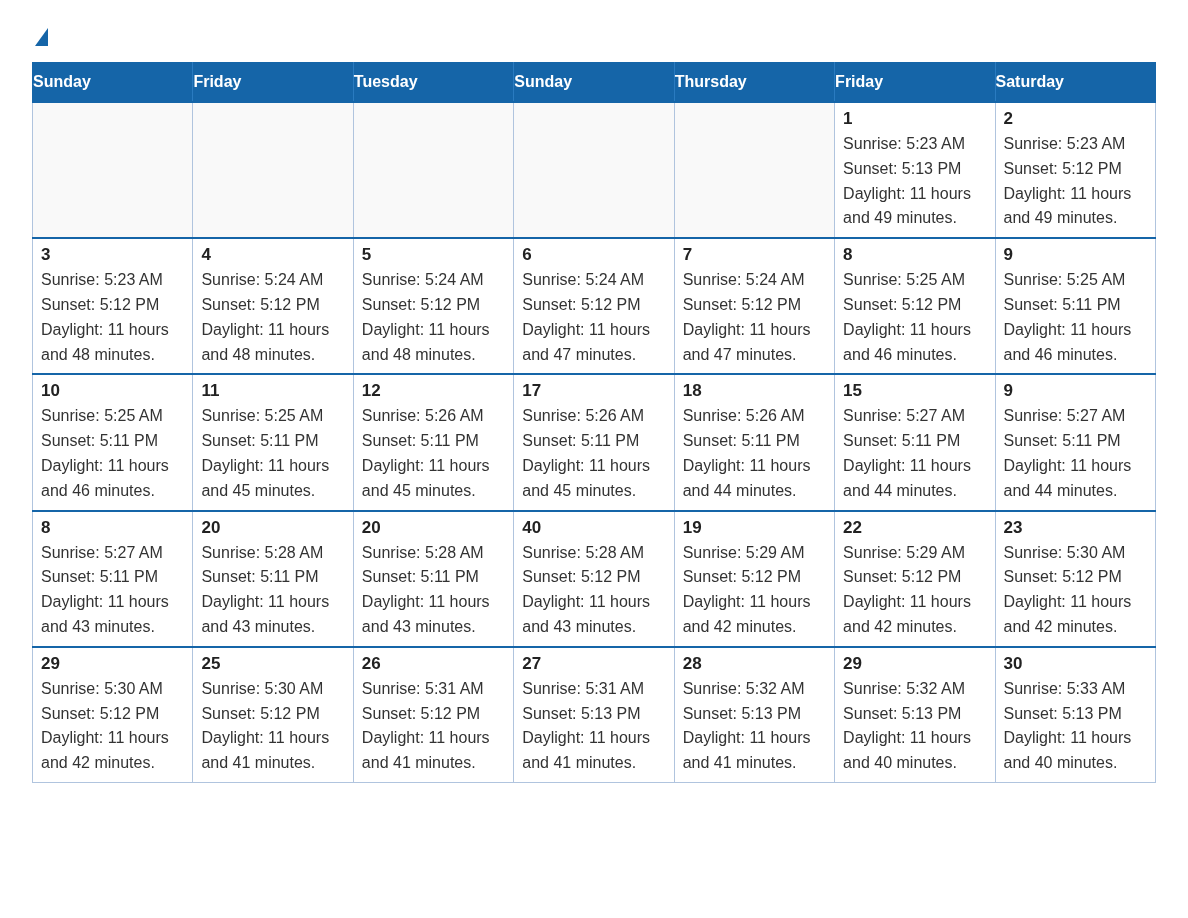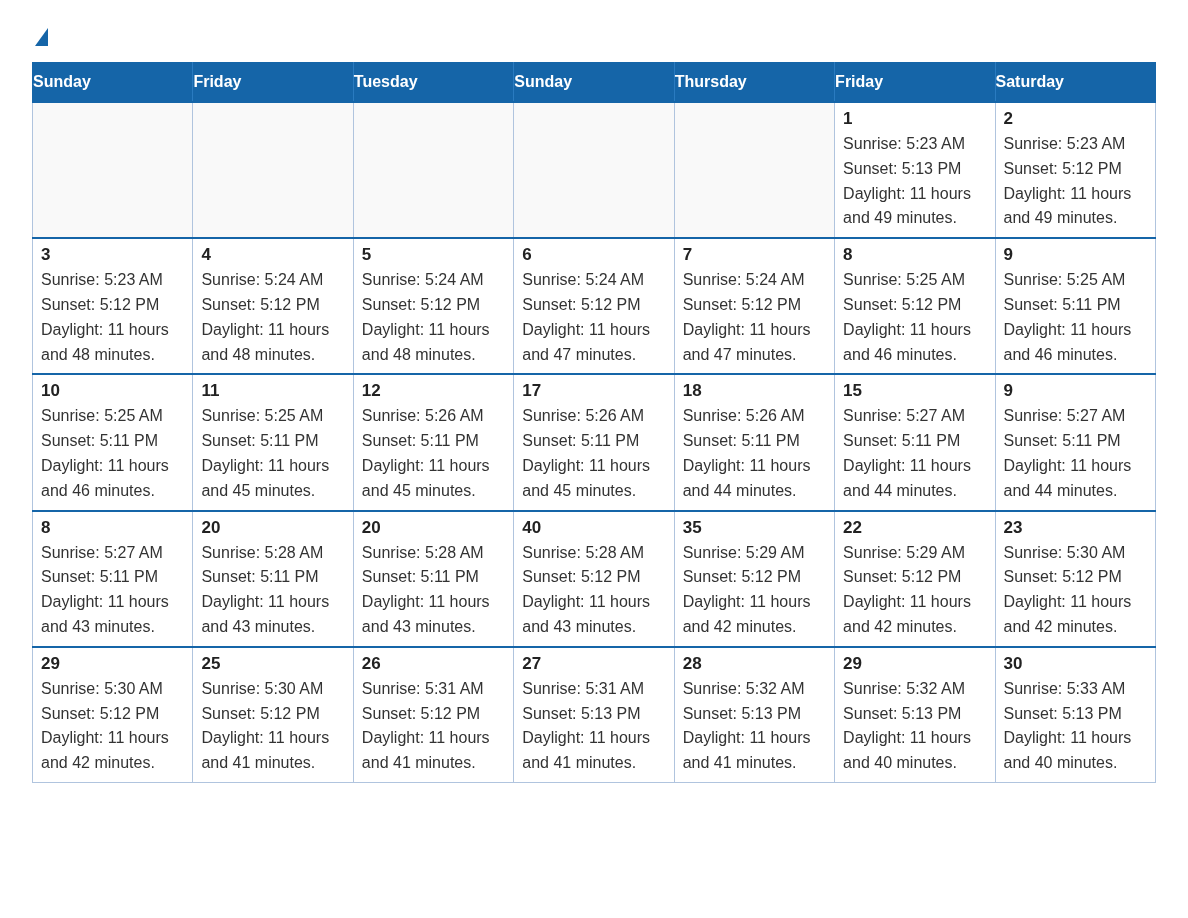--- a/index.html
+++ b/index.html
@@ -224,21 +224,21 @@
         </td>
         <td>
           <div class="day-number">20</div>
           <div class="day-info">Sunrise: 5:28 AM<br>Sunset: 5:11 PM<br>Daylight: 11 hours and 43 minutes.</div>
         </td>
         <td>
           <div class="day-number">40</div>
           <div class="day-info">Sunrise: 5:28 AM<br>Sunset: 5:12 PM<br>Daylight: 11 hours and 43 minutes.</div>
         </td>
         <td>
-          <div class="day-number">35</div>
+          <div class="day-number">19</div>
           <div class="day-info">Sunrise: 5:29 AM<br>Sunset: 5:12 PM<br>Daylight: 11 hours and 42 minutes.</div>
         </td>
         <td>
           <div class="day-number">22</div>
           <div class="day-info">Sunrise: 5:29 AM<br>Sunset: 5:12 PM<br>Daylight: 11 hours and 42 minutes.</div>
         </td>
         <td>
           <div class="day-number">23</div>
           <div class="day-info">Sunrise: 5:30 AM<br>Sunset: 5:12 PM<br>Daylight: 11 hours and 42 minutes.</div>
         </td>

